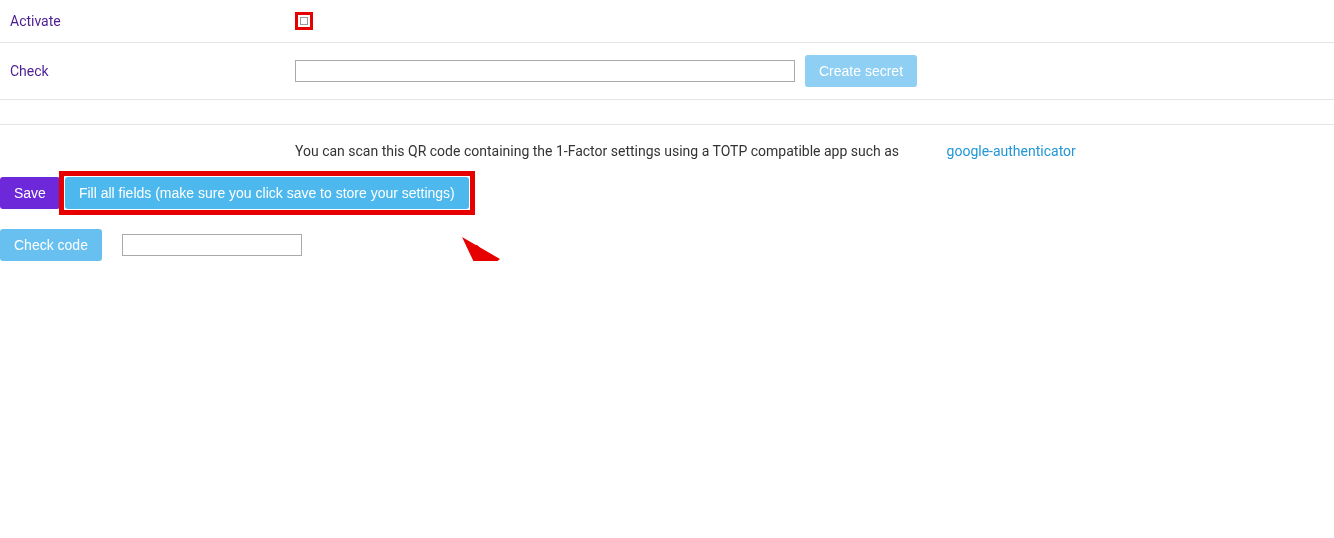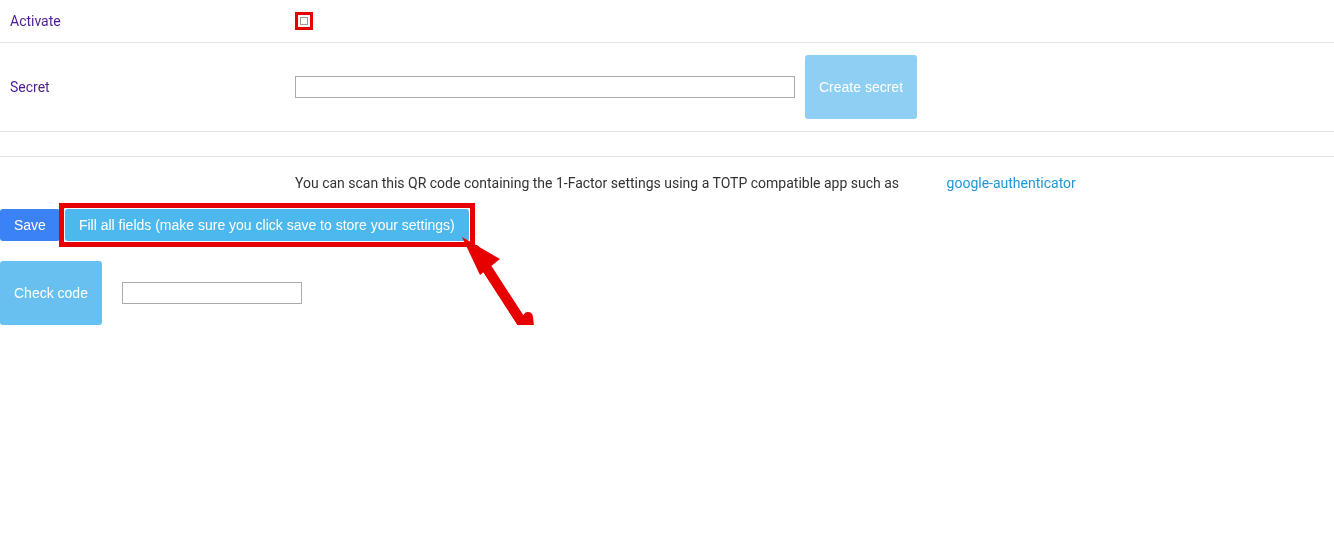--- a/index.html
+++ b/index.html
@@ -57,21 +57,21 @@
     .secret-input {
       width: 500px;
     }
     .recovery-input {
       width: 180px;
     }
     .btn {
       background: #67c0ef;
       color: #fff;
       border: none;
-      padding: 24px 14px;
+      padding: 8px 14px;
       font-size: 14px;
       cursor: pointer;
       border-radius: 3px;
       white-space: nowrap;
     }
     .btn-light {
       background: #8ecff3;
     }
     .info-row {
       padding: 18px 0 18px 295px;
@@ -83,21 +83,21 @@
       margin-left: 44px;
     }
     .action-row {
       display: flex;
       align-items: center;
       gap: 0;
       padding: 0;
       margin-bottom: 20px;
     }
     .save-btn {
-      background: #3b82f6;
+      background: #6d28d9;
       color: #fff;
       border: none;
       padding: 8px 14px;
       font-size: 14px;
       cursor: pointer;
       border-radius: 3px;
     }
     .fill-wrap {
       position: relative;
       margin-left: 5px;
@@ -147,21 +147,21 @@
   <div class="form-row">
     <div class="form-label">Activate</div>
     <div class="form-content">
       <div class="checkbox-wrap">
         <div class="checkbox-inner"></div>
       </div>
     </div>
   </div>
 
   <div class="form-row">
-    <div class="form-label">Secret</div>
+    <div class="form-label">Check</div>
     <div class="form-content">
       <input type="text" class="secret-input" value="" style="">
       <button class="btn btn-light">Create secret</button>
     </div>
   </div>
 
   <div class="form-row">
   </div>
 
   <div class="info-row">

